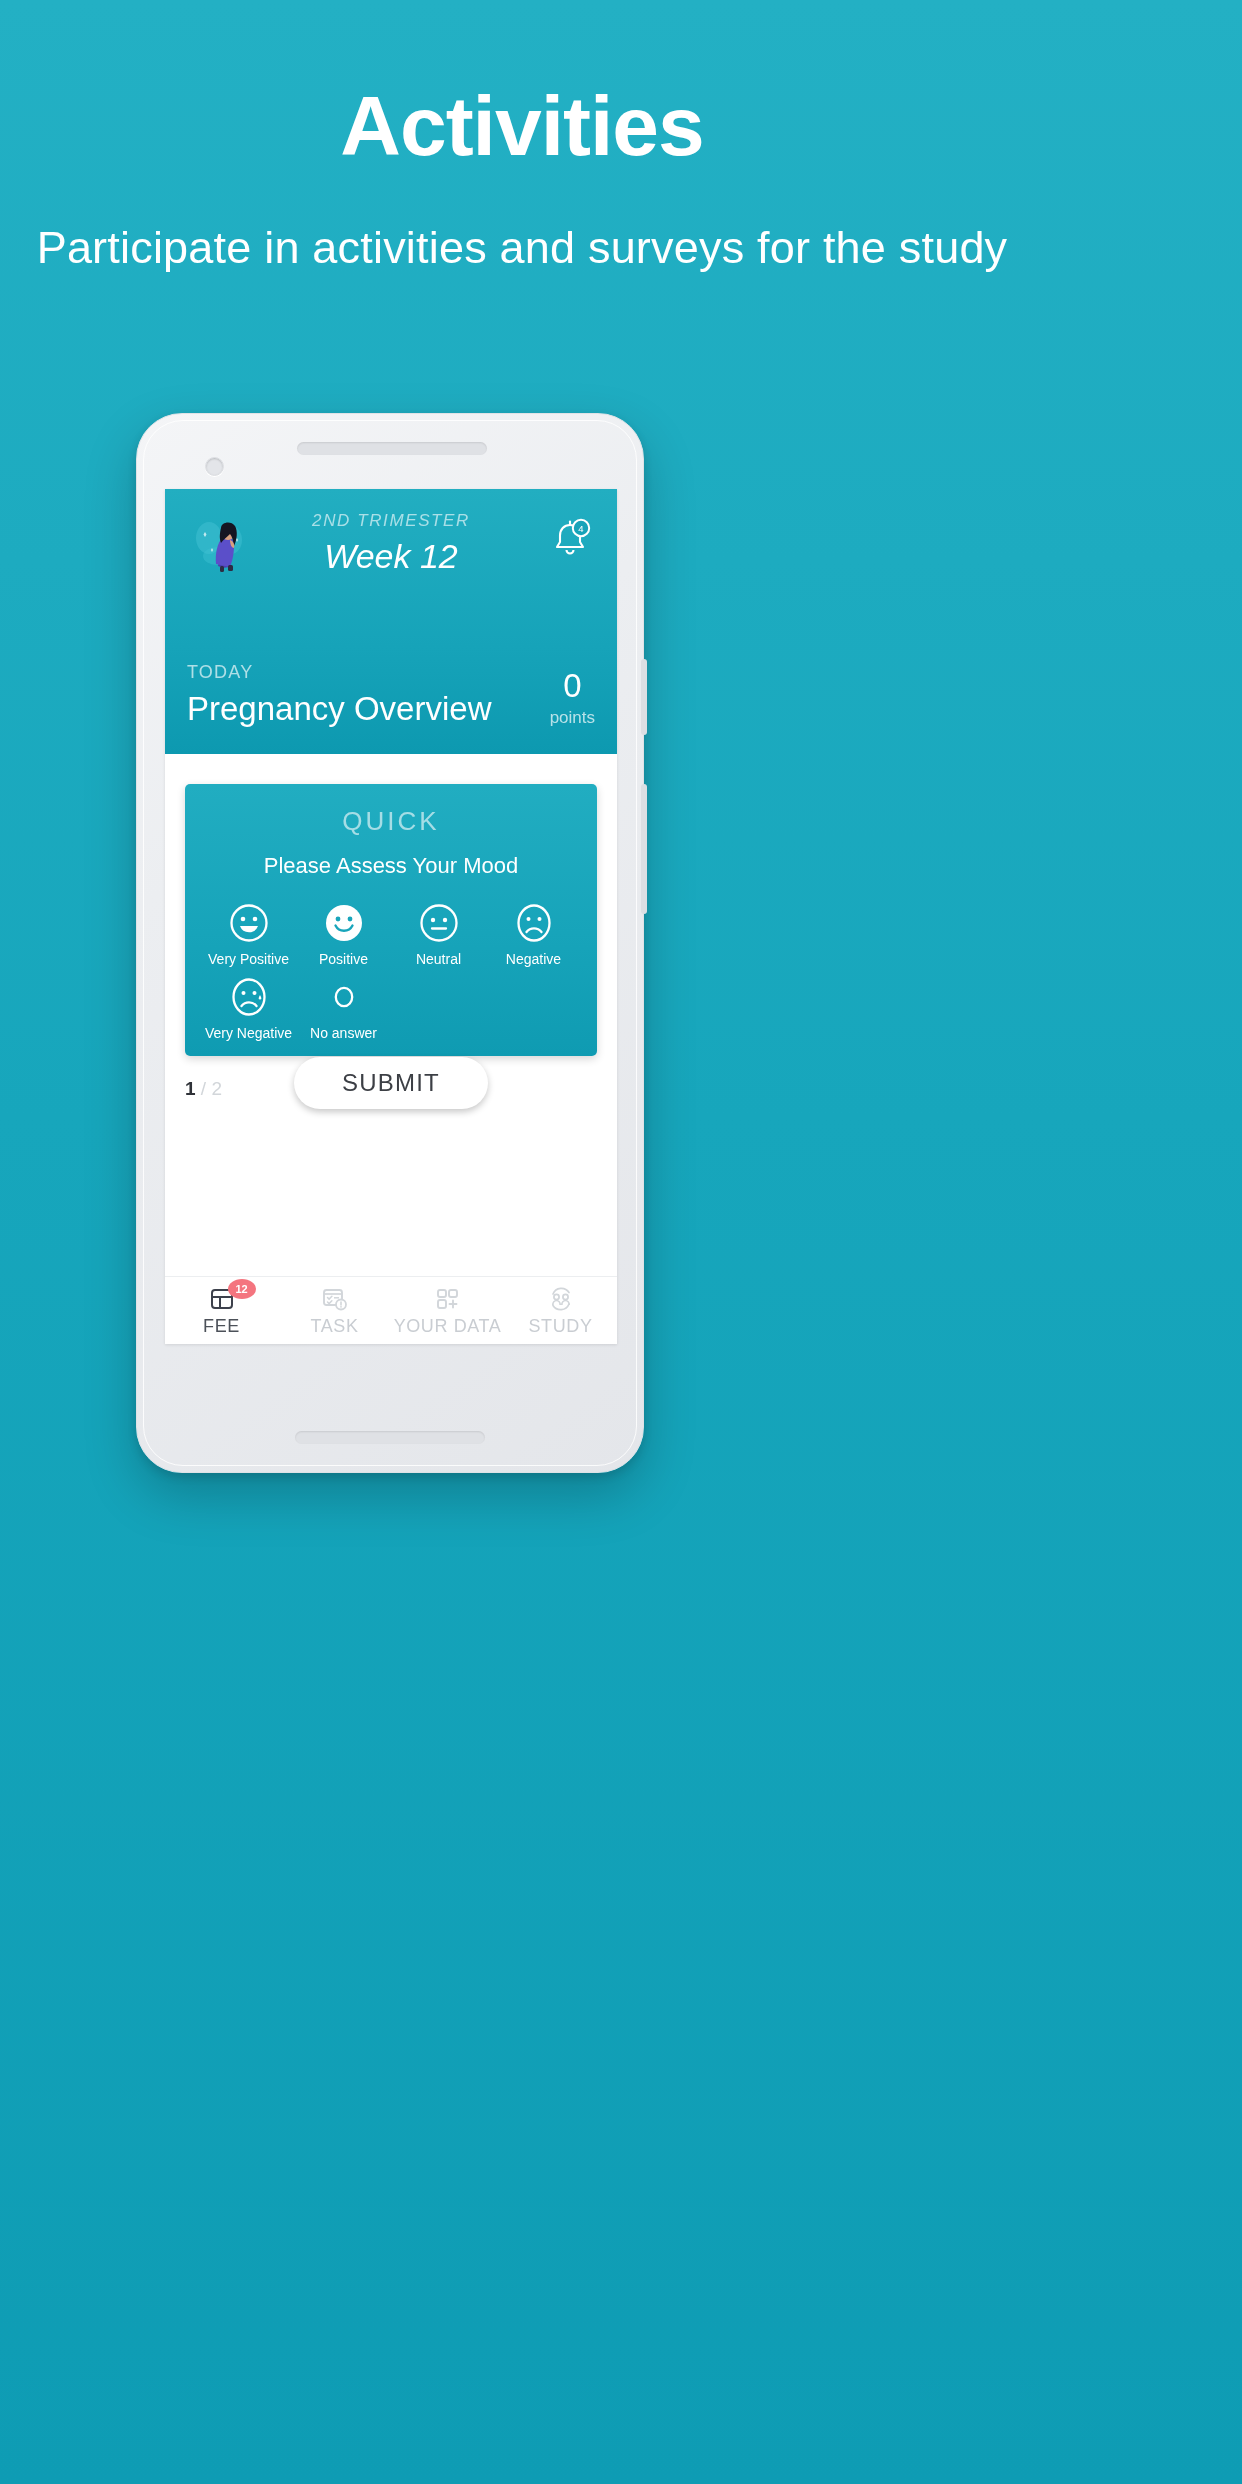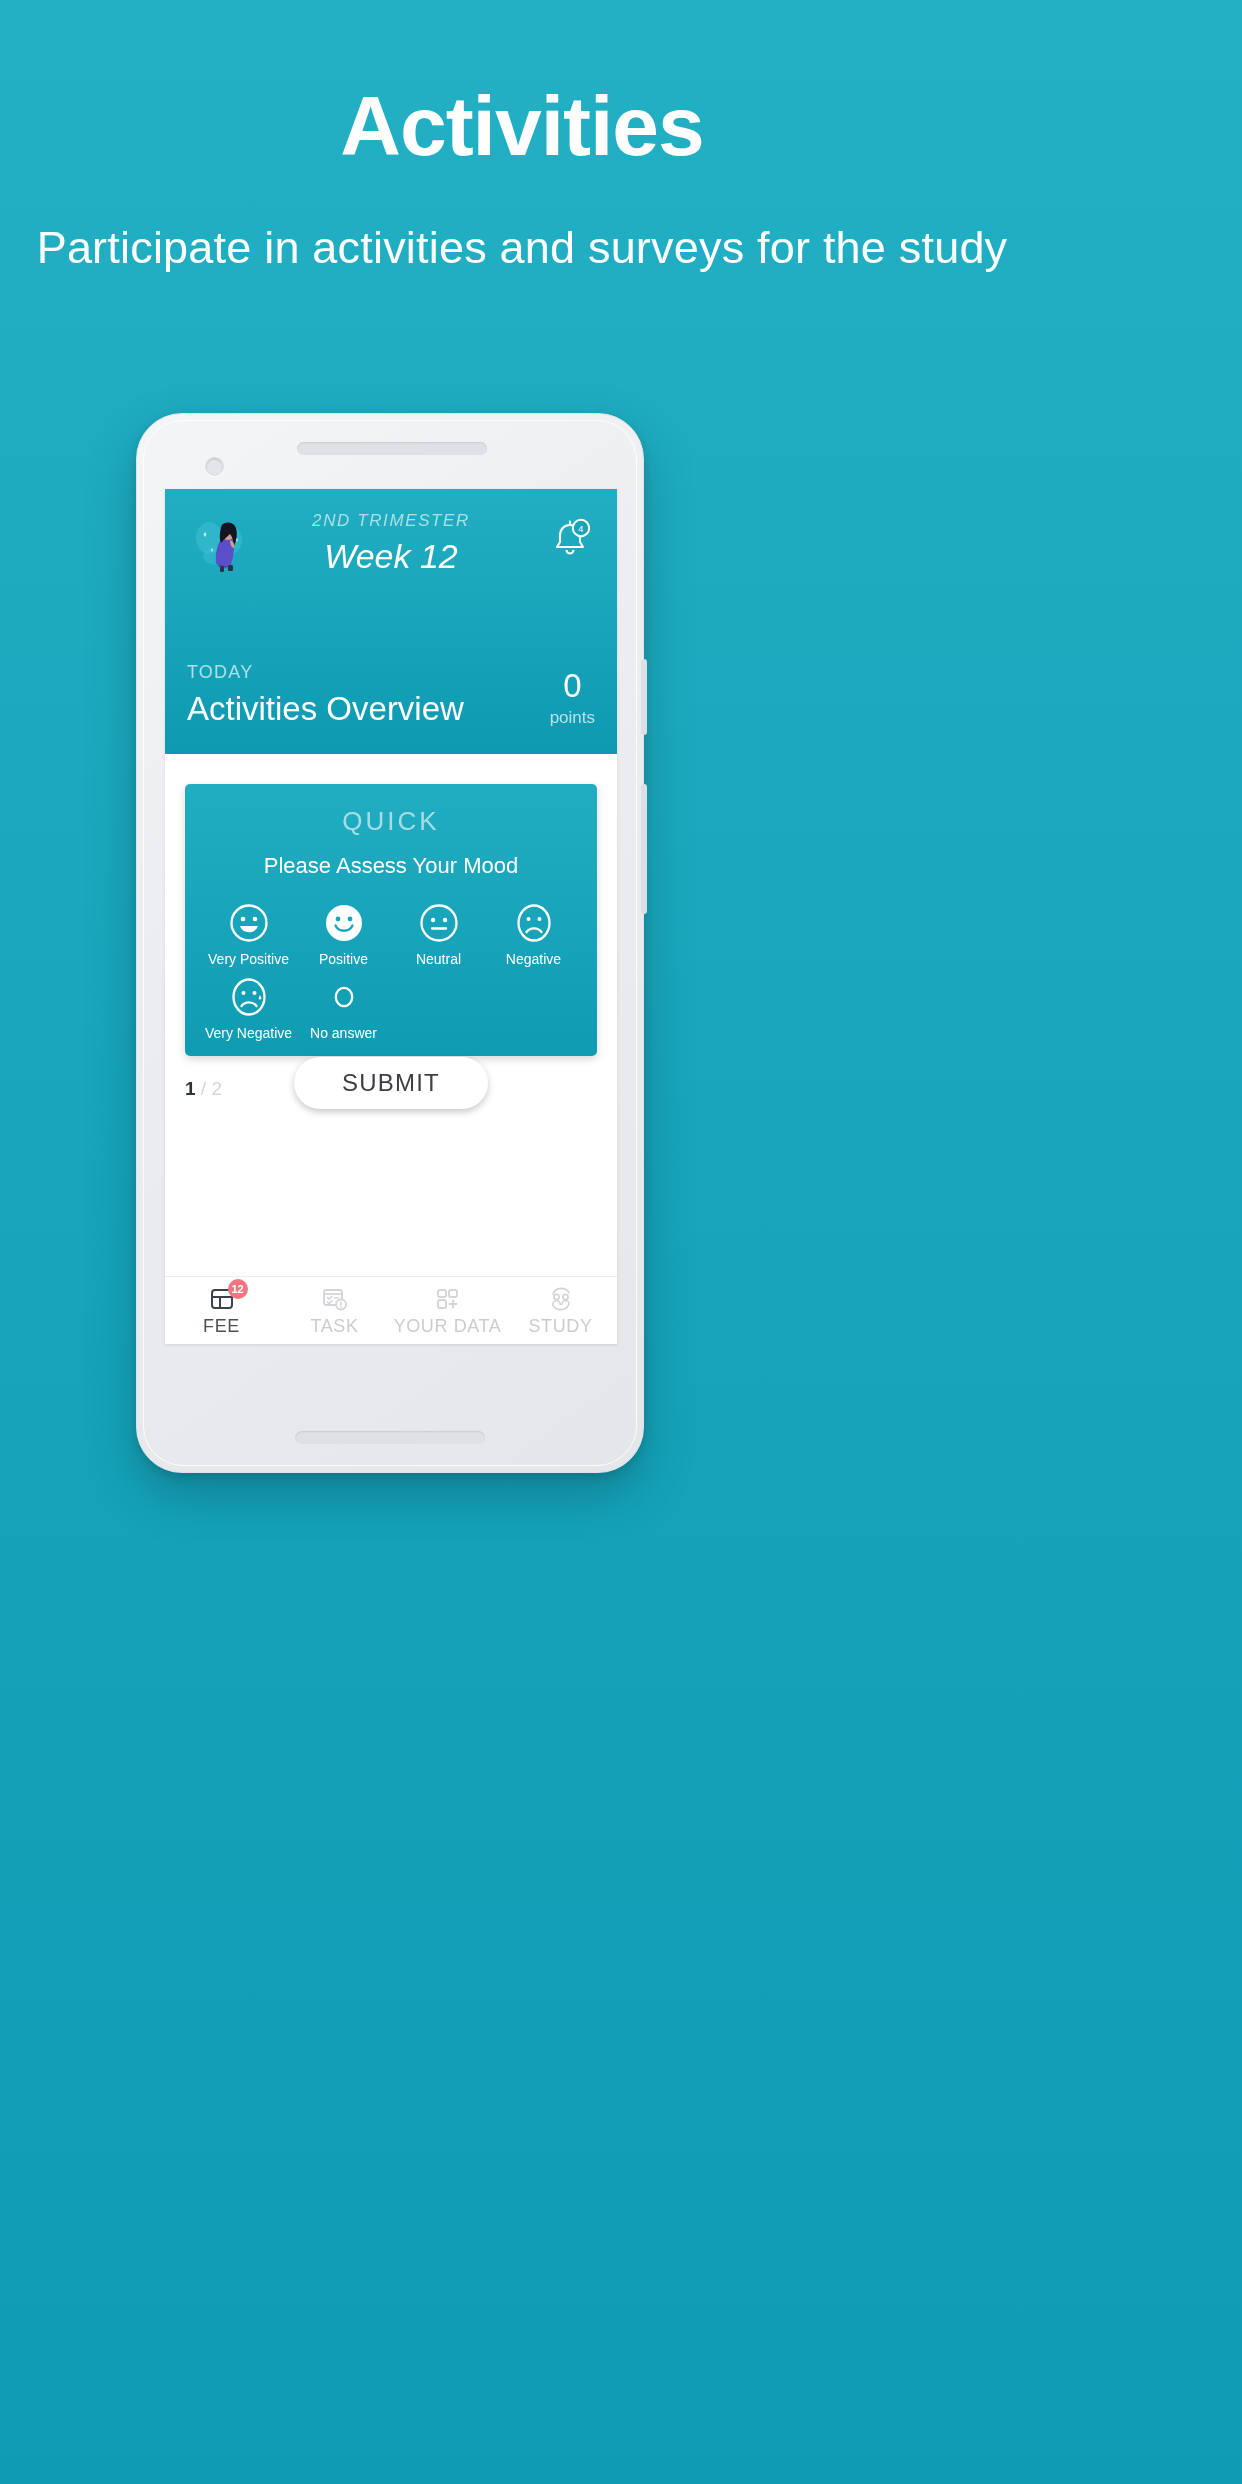--- a/index.html
+++ b/index.html
@@ -141,21 +141,21 @@
   }
   .nav-item {
     flex:1; text-align:center; position:relative; cursor:pointer;
   }
   .nav-icon { display:block; margin:0 auto 3px auto; position:relative; }
   .nav-lbl { font-size:18px; letter-spacing:0.6px; color:#c9cdd2; }
   .nav-item.active .nav-lbl { color:#4c5159; }
   .nav-badge {
     position:absolute; top:-6px; left:50%; margin-left:6px;
     background:#f4757f; color:#ffffff; font-size:11px;
-    border-radius:50%; width:20px; height:20px; line-height:20px;
+    border-radius:50%; width:28px; height:20px; line-height:20px;
     text-align:center; font-weight:bold;
   }
 </style>
 </head>
 <body>
 
 <div class="promo">
   <div class="promo-title">Activities</div>
   <div class="promo-sub">Participate in activities and surveys for the study</div>
 </div>
@@ -203,21 +203,21 @@
             <circle cx="34" cy="12" r="8.2" fill="#17a3b9" stroke="#ffffff" stroke-width="2"></circle>
             <text x="34" y="15.6" font-size="9.5" fill="#ffffff" text-anchor="middle" font-family="Liberation Sans, sans-serif">4</text>
           </svg>
 
         </div>
       </div>
 
       <div class="hdr-bottom">
         <div>
           <div class="today-label">TODAY</div>
-          <div class="today-title">Activities Overview</div>
+          <div class="today-title">Pregnancy Overview</div>
         </div>
         <div class="points-box">
           <div class="points-num">0</div>
           <div class="points-lbl">points</div>
         </div>
       </div>
     </div>
 
     <div class="app-body">
       <div class="quick-card">

